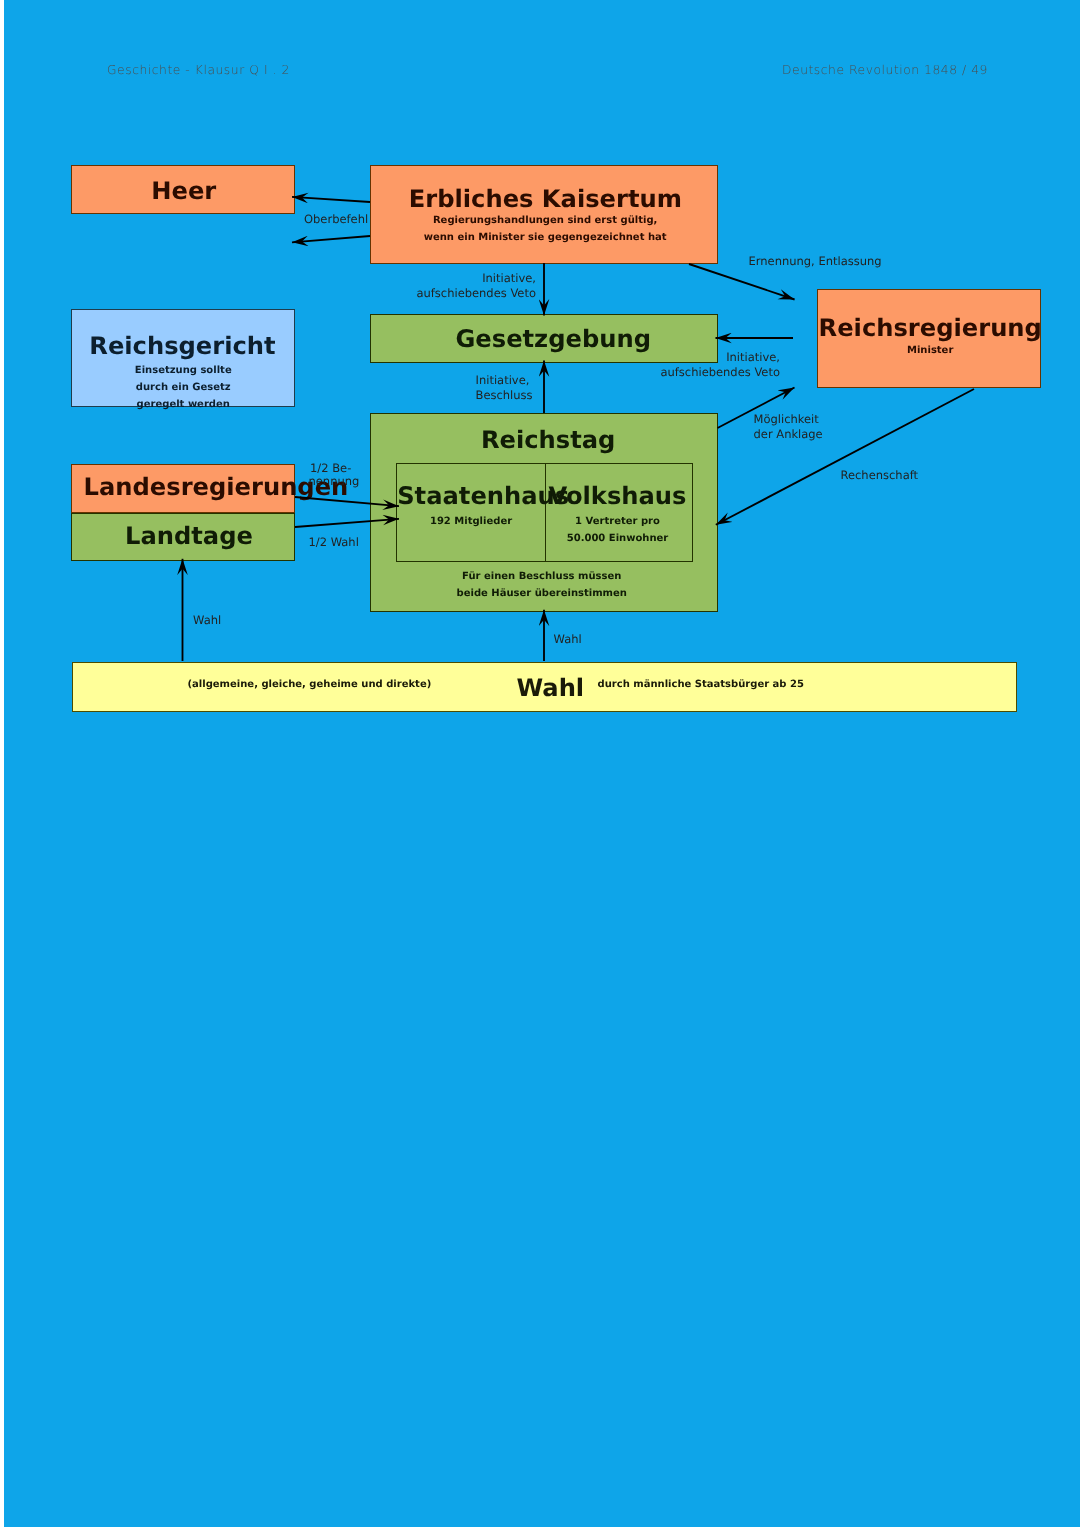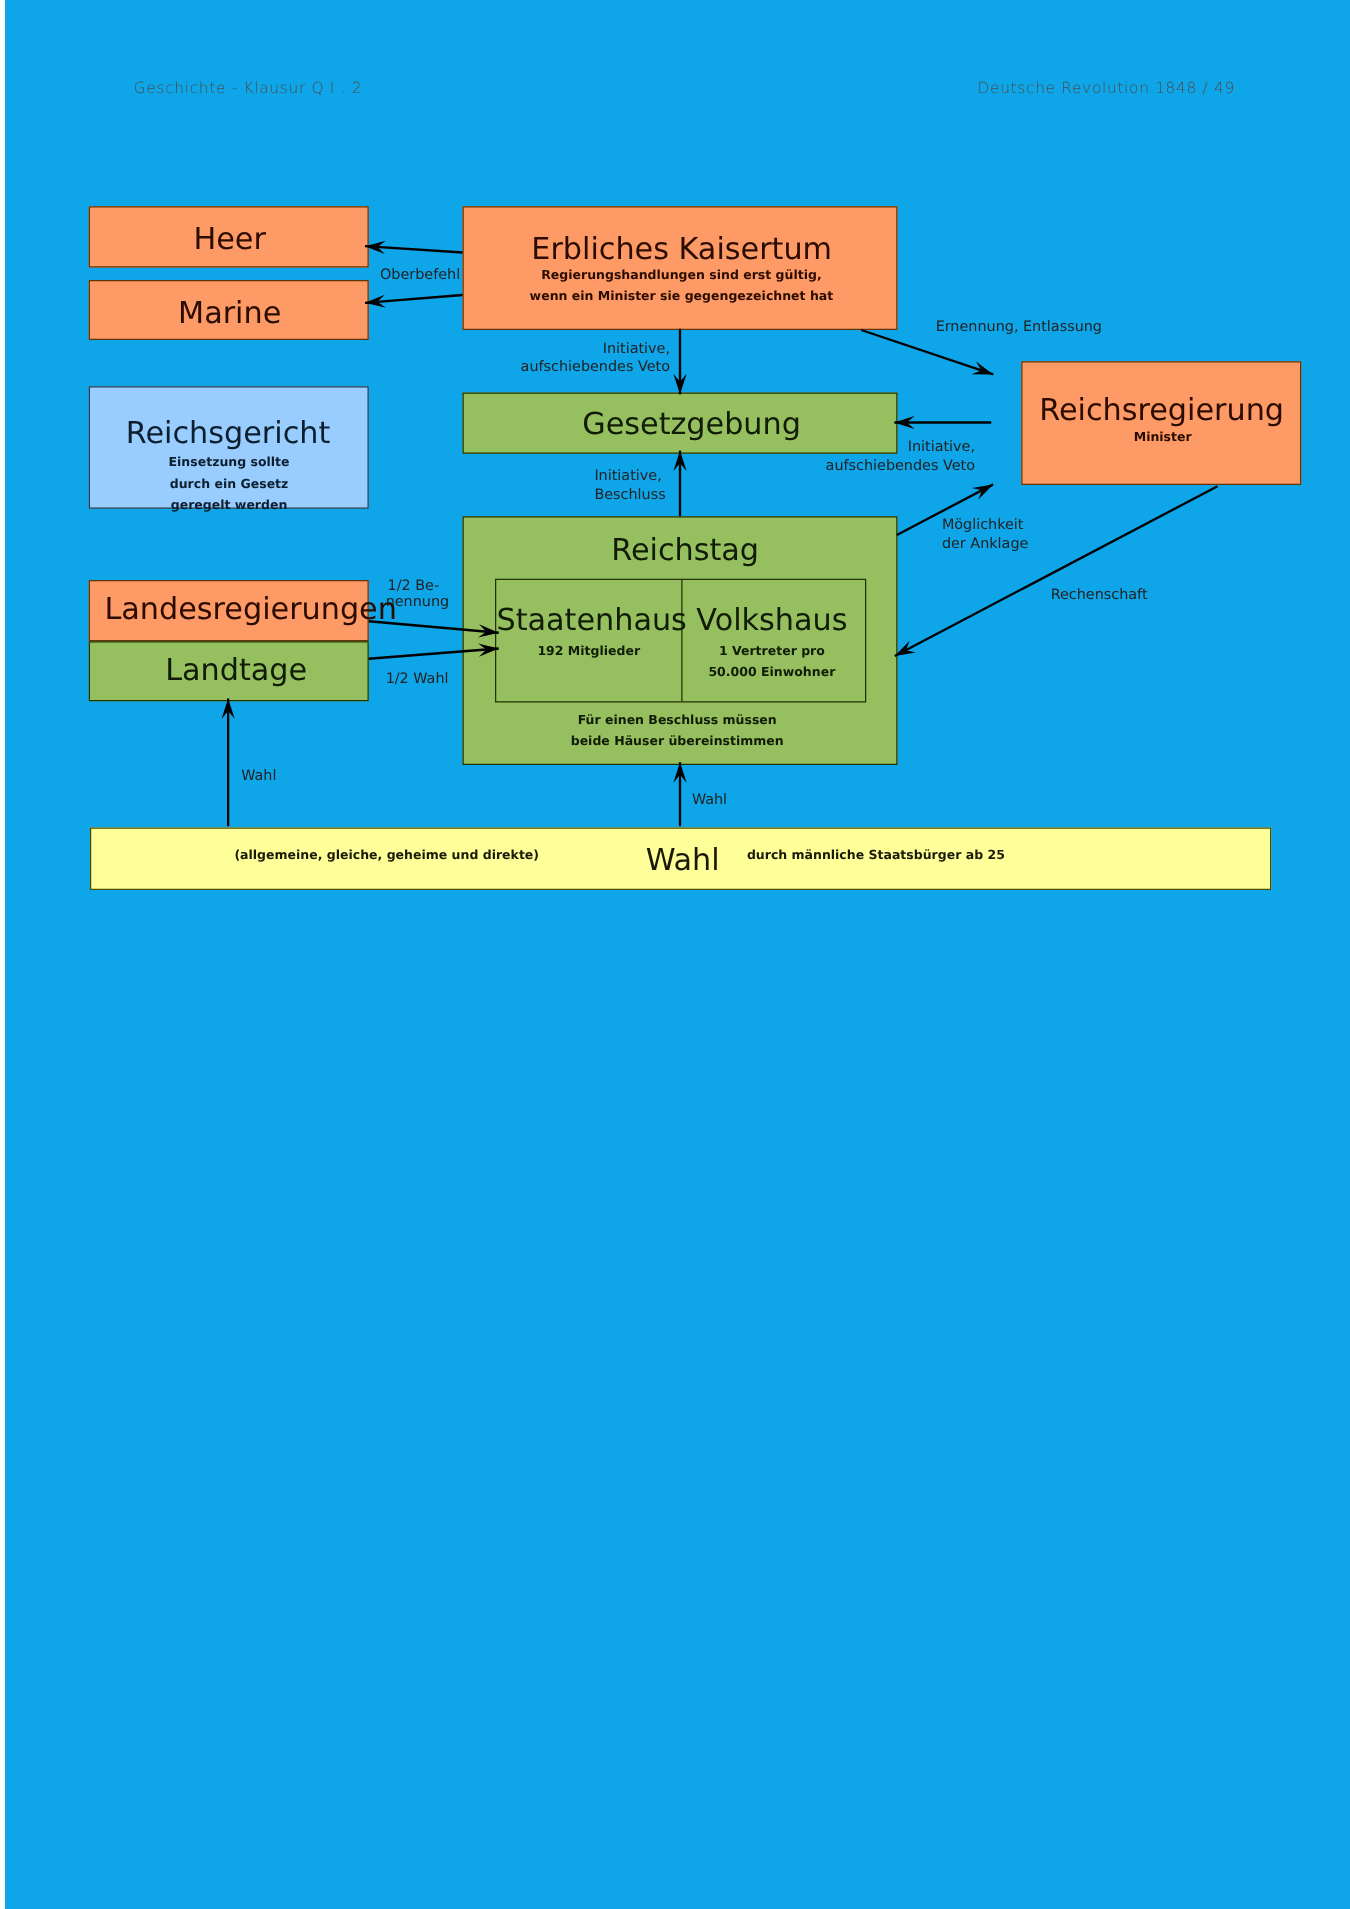--- a/index.html
+++ b/index.html
@@ -15,21 +15,21 @@
   #hdr-right{left:778px;}
 
   .box{position:absolute;box-sizing:border-box;}
   .orange{background:#fd9a66;border:1.5px solid #663300;}
   .green {background:#96bf60;border:1.5px solid #233300;}
   .blue  {background:#99ccff;border:1.5px solid #1f3c4d;}
   .yellow{background:#ffff99;border:1.5px solid #4d4d00;}
 
   .txt{position:absolute;left:0;width:100%;text-align:center;white-space:nowrap;
        -webkit-font-smoothing:antialiased;}
-  .t-big{font-size:24.2px;line-height:24px;font-weight:400;}
+  .t-big{font-size:24.2px;line-height:24px;font-weight:700;}
   .t-sub{font-size:10px;line-height:13px;font-weight:bold;}
   .orange .txt{color:#2b0c00;}
   .green  .txt{color:#101c06;}
   .blue   .txt{color:#0c1f2e;margin-top:16px;}
   .yellow .txt{color:#1a1a08;}
 
   svg#edges{position:absolute;left:0;top:0;width:1080px;height:1527px;pointer-events:none;}
   .lbl{position:absolute;font-size:11.5px;color:#222222;line-height:15.3px;
        white-space:nowrap;font-weight:400;-webkit-font-smoothing:antialiased;}
   .lbl.r{text-align:right;}
@@ -39,23 +39,20 @@
 
 <div id="stage">
 
   <div class="hdr" id="hdr-left">Geschichte - Klausur Q I . 2</div>
   <div class="hdr" id="hdr-right">Deutsche Revolution 1848 / 49</div>
 
   <div class="box orange" style="left:67px;top:164.5px;width:223.5px;height:49.5px;">
     <div class="txt t-big" style="top:13.3px;left:1px;">Heer</div>
   </div>
 
-  <div class="box orange" style="left:67px;top:224px;width:223.5px;height:48px;">
-    <div class="txt t-big" style="top:12.5px;left:1px;">Marine</div>
-  </div>
 
   <div class="box orange" style="left:366px;top:164.5px;width:347.5px;height:99px;">
     <div class="txt t-big" style="top:21.1px;left:1.6px;">Erbliches Kaisertum</div>
     <div class="txt t-sub" style="top:48.2px;left:1.4px;">Regierungshandlungen sind erst gültig,</div>
     <div class="txt t-sub" style="top:65.5px;left:1.4px;">wenn ein Minister sie gegengezeichnet hat</div>
   </div>
 
   <div class="box blue" style="left:67px;top:308.5px;width:223.5px;height:98.5px;">
     <div class="txt t-big" style="top:8.7px;left:-0.3px;">Reichsgericht</div>
     <div class="txt t-sub" style="top:38.2px;left:0.5px;">Einsetzung sollte</div>

